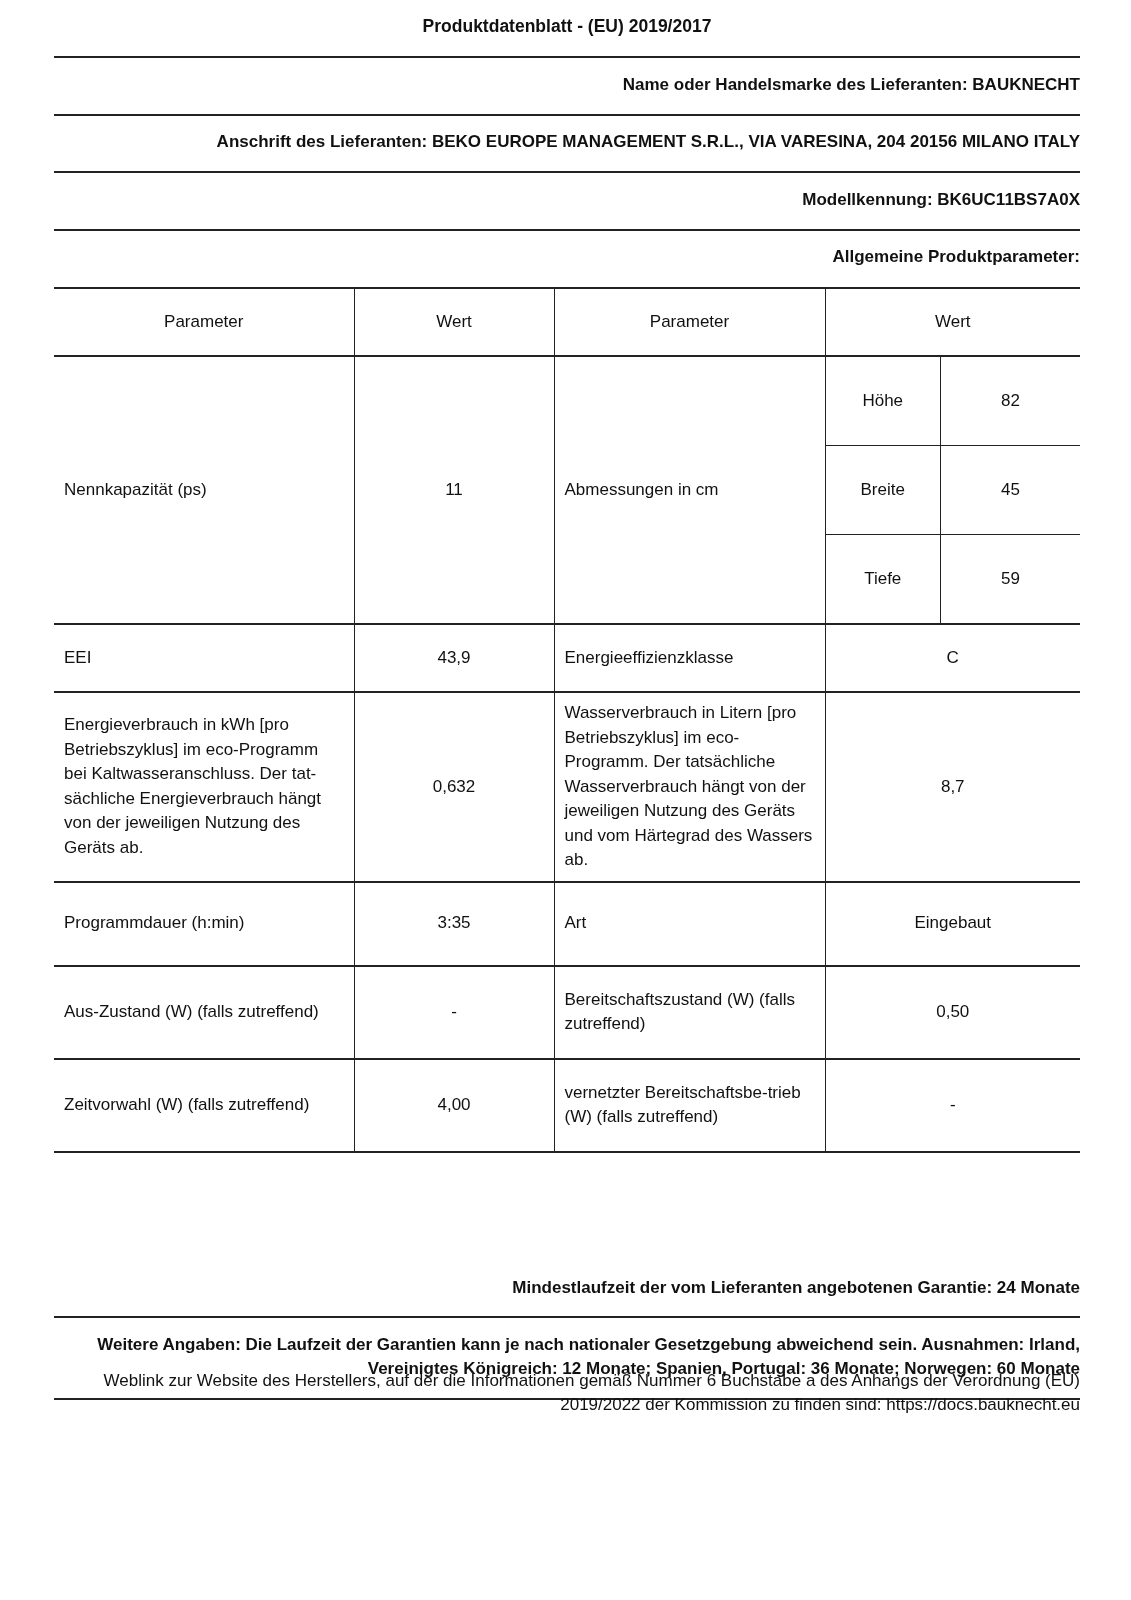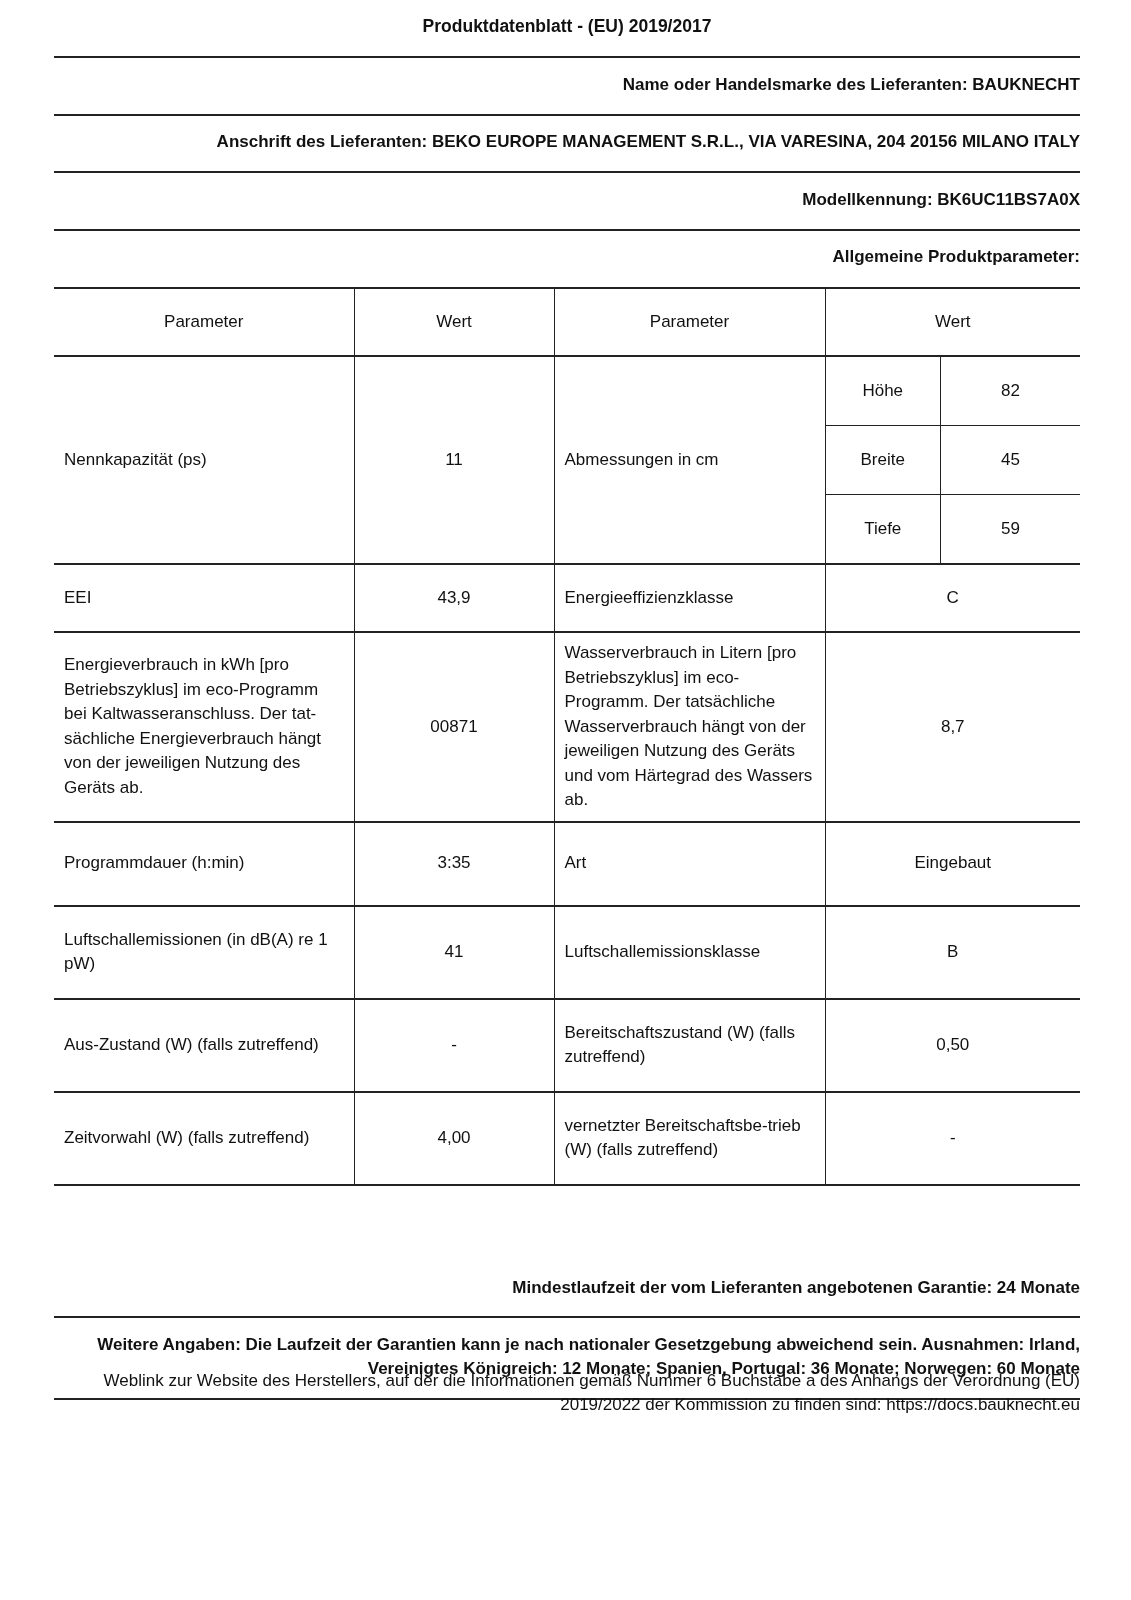--- a/index.html
+++ b/index.html
@@ -29,21 +29,21 @@
     border-top: 2px solid #222; border-bottom: 2px solid #222;
     padding: 8px 10px; vertical-align: middle; line-height: 24.5px;
   }
   table.params tr td:first-child { border-left: none; }
   table.params tr td:last-child { border-right: none; }
   .c { text-align: center; }
   .dim-cell { padding: 0 !important; }
   .dim { width: 100%; border-collapse: collapse; table-layout: fixed; height: 100%; }
   .dim td {
     border: none !important; border-bottom: 1.5px solid #222 !important;
-    height: 68px; text-align: center; padding: 0 !important;
+    height: 88px; text-align: center; padding: 0 !important;
   }
   .dim tr:last-child td { border-bottom: none !important; }
   .dim td.lbl { border-right: 1.5px solid #222 !important; }
 </style>
 </head>
 <body>
 
 <div class="page">
   <div class="title">Produktdatenblatt - (EU) 2019/2017</div>
 
@@ -101,35 +101,29 @@
       </td>
     </tr>
     <tr style="height:68px">
       <td>EEI</td>
       <td class="c">43,9</td>
       <td>Energieeffizienzklasse</td>
       <td class="c">C</td>
     </tr>
     <tr style="height:188px">
       <td>Energieverbrauch in kWh [pro Betriebszyklus] im eco-Programm bei Kaltwasseranschluss. Der tat-sächliche Energieverbrauch hängt von der jeweiligen Nutzung des Geräts ab.</td>
-      <td class="c">00871</td>
+      <td class="c">0,632</td>
       <td>Wasserverbrauch in Litern [pro Betriebszyklus] im eco-Programm. Der tatsächliche Wasserverbrauch hängt von der jeweiligen Nutzung des Geräts und vom Härtegrad des Wassers ab.</td>
       <td class="c">8,7</td>
     </tr>
     <tr style="height:84px">
       <td>Programmdauer (h:min)</td>
       <td class="c">3:35</td>
       <td>Art</td>
       <td class="c">Eingebaut</td>
-    </tr>
-    <tr style="height:93px">
-      <td>Luftschallemissionen (in dB(A) re 1 pW)</td>
-      <td class="c">41</td>
-      <td>Luftschallemissionsklasse</td>
-      <td class="c">B</td>
     </tr>
     <tr style="height:93px">
       <td>Aus-Zustand (W) (falls zutreffend)</td>
       <td class="c">-</td>
       <td>Bereitschaftszustand (W) (falls zutreffend)</td>
       <td class="c">0,50</td>
     </tr>
     <tr style="height:93px">
       <td>Zeitvorwahl (W) (falls zutreffend)</td>
       <td class="c">4,00</td>

